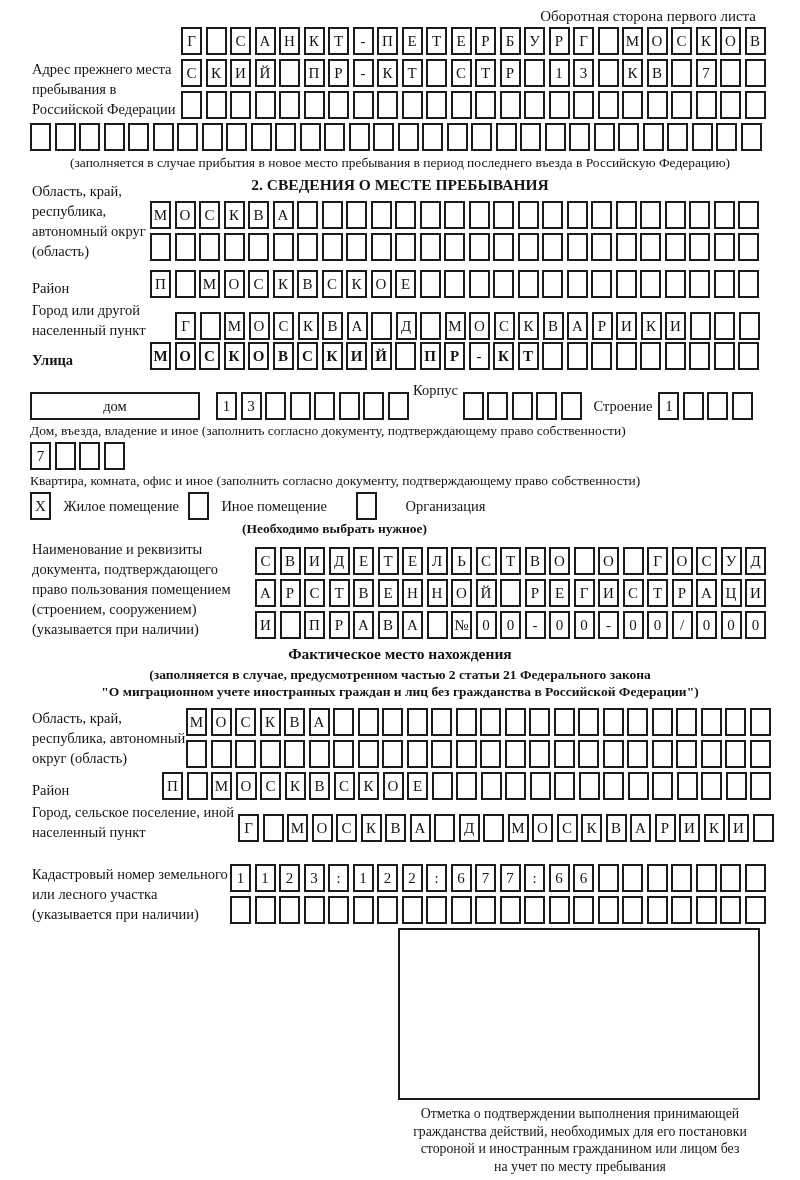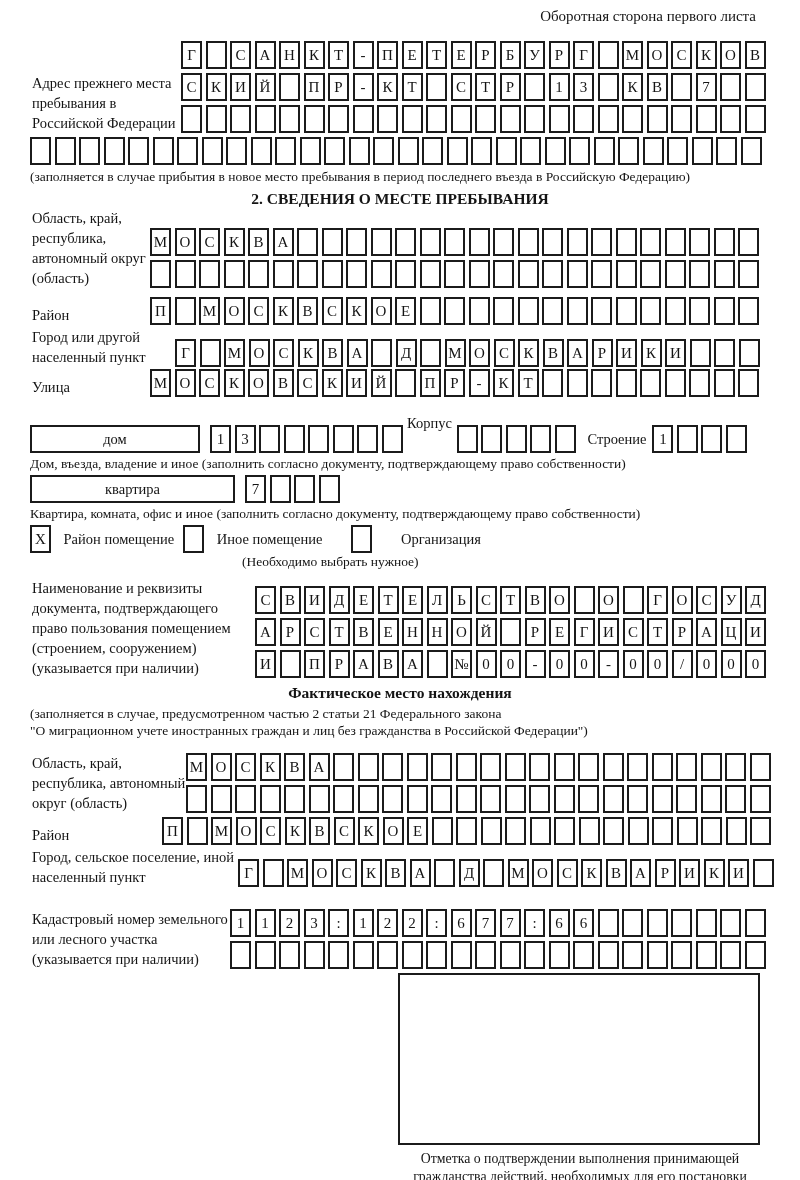--- a/index.html
+++ b/index.html
@@ -2,46 +2,46 @@
 <html><head>
 <meta charset="utf-8">
 <style>
   html,body { margin:0; padding:0; background:#ffffff; }
   body {
     width:800px; height:1180px; box-sizing:border-box;
     padding:8px 30px 0 30px;
     color:#141414;
     font-family:"Liberation Serif", serif;
   }
-  .note { text-align:right; font-size:15px; padding-right:14px; margin-bottom:16px; }
+  .note { text-align:right; font-size:15px; padding-right:14px; margin-bottom:2px; }
   .frow { display:flex; align-items:flex-end; }
   .flabel { font-size:14.5px; line-height:20px; flex-shrink:0; padding-left:2px; }
   .fcells { display:flex; flex-direction:column; gap:4px; }
   .cellrow { display:flex; }
   .cell {
     box-sizing:border-box; width:21px; height:28px; flex-shrink:0;
     border:2px solid #1b1b1b; margin-right:3.5px;
     display:flex; align-items:center; justify-content:center;
     font-size:15px; background:#fff;
   }
   .fullrow { margin-top:4px; }
   .caption { font-size:13.5px; line-height:17px; }
-  .center { }
+  .center { text-align:center; }
   .heading { font-weight:bold; font-size:15.5px; text-align:center; }
   .labelbox {
     box-sizing:border-box; height:28px; border:2px solid #1b1b1b; flex-shrink:0;
     display:flex; align-items:center; justify-content:center;
-    font-size:14.5px; margin-right:10px;
+    font-size:14.5px; margin-right:16px;
   }
   .dom-box { width:170px; }
   .kv-box { width:205px; }
   .inline-label { font-size:14.5px; line-height:28px; flex-shrink:0; }
   .optlabel { font-size:14.5px; line-height:28px; flex-shrink:0; }
   .mb2 { margin-bottom:2px; } .mb3 { margin-bottom:3px; }
-  .mb4 { margin-bottom:4px; } .mb6 { margin-bottom:12px; }
+  .mb4 { margin-bottom:4px; } .mb6 { margin-bottom:6px;font-weight:bold; }
   .doc-row { height:96px; }
   .stamp-box {
     width:362px; height:172px; box-sizing:border-box;
     border:2px solid #1b1b1b; margin-left:368px; margin-top:4px;
   }
   .stamp-caption {
     width:396px; margin-left:352px; margin-top:5px;
     text-align:center; font-size:13.8px; line-height:17.5px;
   }
   .cap2 { margin-top:3px; }
@@ -161,21 +161,21 @@
     <span class="cell"></span>
     <span class="cell"></span>
     <span class="cell"></span>
     <span class="cell"></span>
     <span class="cell"></span>
     <span class="cell"></span>
     <span class="cell"></span>
   </div>
 <div class="caption center cap2">(заполняется в случае прибытия в новое место пребывания в период последнего въезда в Российскую Федерацию)</div>
 
-<div class="heading" style="margin-top:5px; margin-bottom:18px">2. СВЕДЕНИЯ О МЕСТЕ ПРЕБЫВАНИЯ</div>
+<div class="heading" style="margin-top:5px; margin-bottom:5px">2. СВЕДЕНИЯ О МЕСТЕ ПРЕБЫВАНИЯ</div>
 
 <div class="frow mb4" style="height:62px">
   <div class="flabel" style="width:118px">Область, край, республика, автономный округ (область)</div>
   <div class="fcells">
     <div class="cellrow">
         <span class="cell">М</span>
         <span class="cell">О</span>
         <span class="cell">С</span>
         <span class="cell">К</span>
         <span class="cell">В</span>
@@ -346,33 +346,32 @@
   <div class="cellrow">
       <span class="cell">1</span>
       <span class="cell"></span>
       <span class="cell"></span>
       <span class="cell"></span>
     </div>
 </div>
 <div class="caption" style="margin-top:2px">Дом, въезда, владение и иное (заполнить согласно документу, подтверждающему право собственности)</div>
 
 <div class="frow" style="margin-top:3px">
-  <div class="labelbox kv-box">квартира</div>
   <div class="cellrow">
       <span class="cell">7</span>
       <span class="cell"></span>
       <span class="cell"></span>
       <span class="cell"></span>
     </div>
 </div>
 <div class="caption mb3" style="margin-top:2px">Квартира, комната, офис и иное (заполнить согласно документу, подтверждающему право собственности)</div>
 
 <div class="frow">
   <span class="cell">X</span>
-  <div class="optlabel" style="margin:0 9px">Район помещение</div>
+  <div class="optlabel" style="margin:0 9px">Жилое помещение</div>
   <span class="cell"></span>
   <div class="optlabel" style="margin-left:9px">Иное помещение</div>
   <span class="cell" style="margin-left:29px"></span>
   <div class="optlabel" style="margin-left:25px">Организация</div>
 </div>
 <div class="caption mb6" style="margin-left:212px">(Необходимо выбрать нужное)</div>
 
 <div class="frow doc-row mb4">
   <div class="flabel" style="width:223px">Наименование и реквизиты документа, подтверждающего право пользования помещением (строением, сооружением) (указывается при наличии)</div>
   <div class="fcells">
@@ -623,13 +622,14 @@
         <span class="cell"></span>
       </div>
   </div>
 </div>
 
 <div class="stamp-box"></div>
 <div class="stamp-caption">
     <div>Отметка о подтверждении выполнения принимающей</div>
     <div>гражданства действий, необходимых для его постановки</div>
     <div>стороной и иностранным гражданином или лицом без</div>
+    <div>на учет по месту пребывания</div>
   </div>
 
 </body></html>

